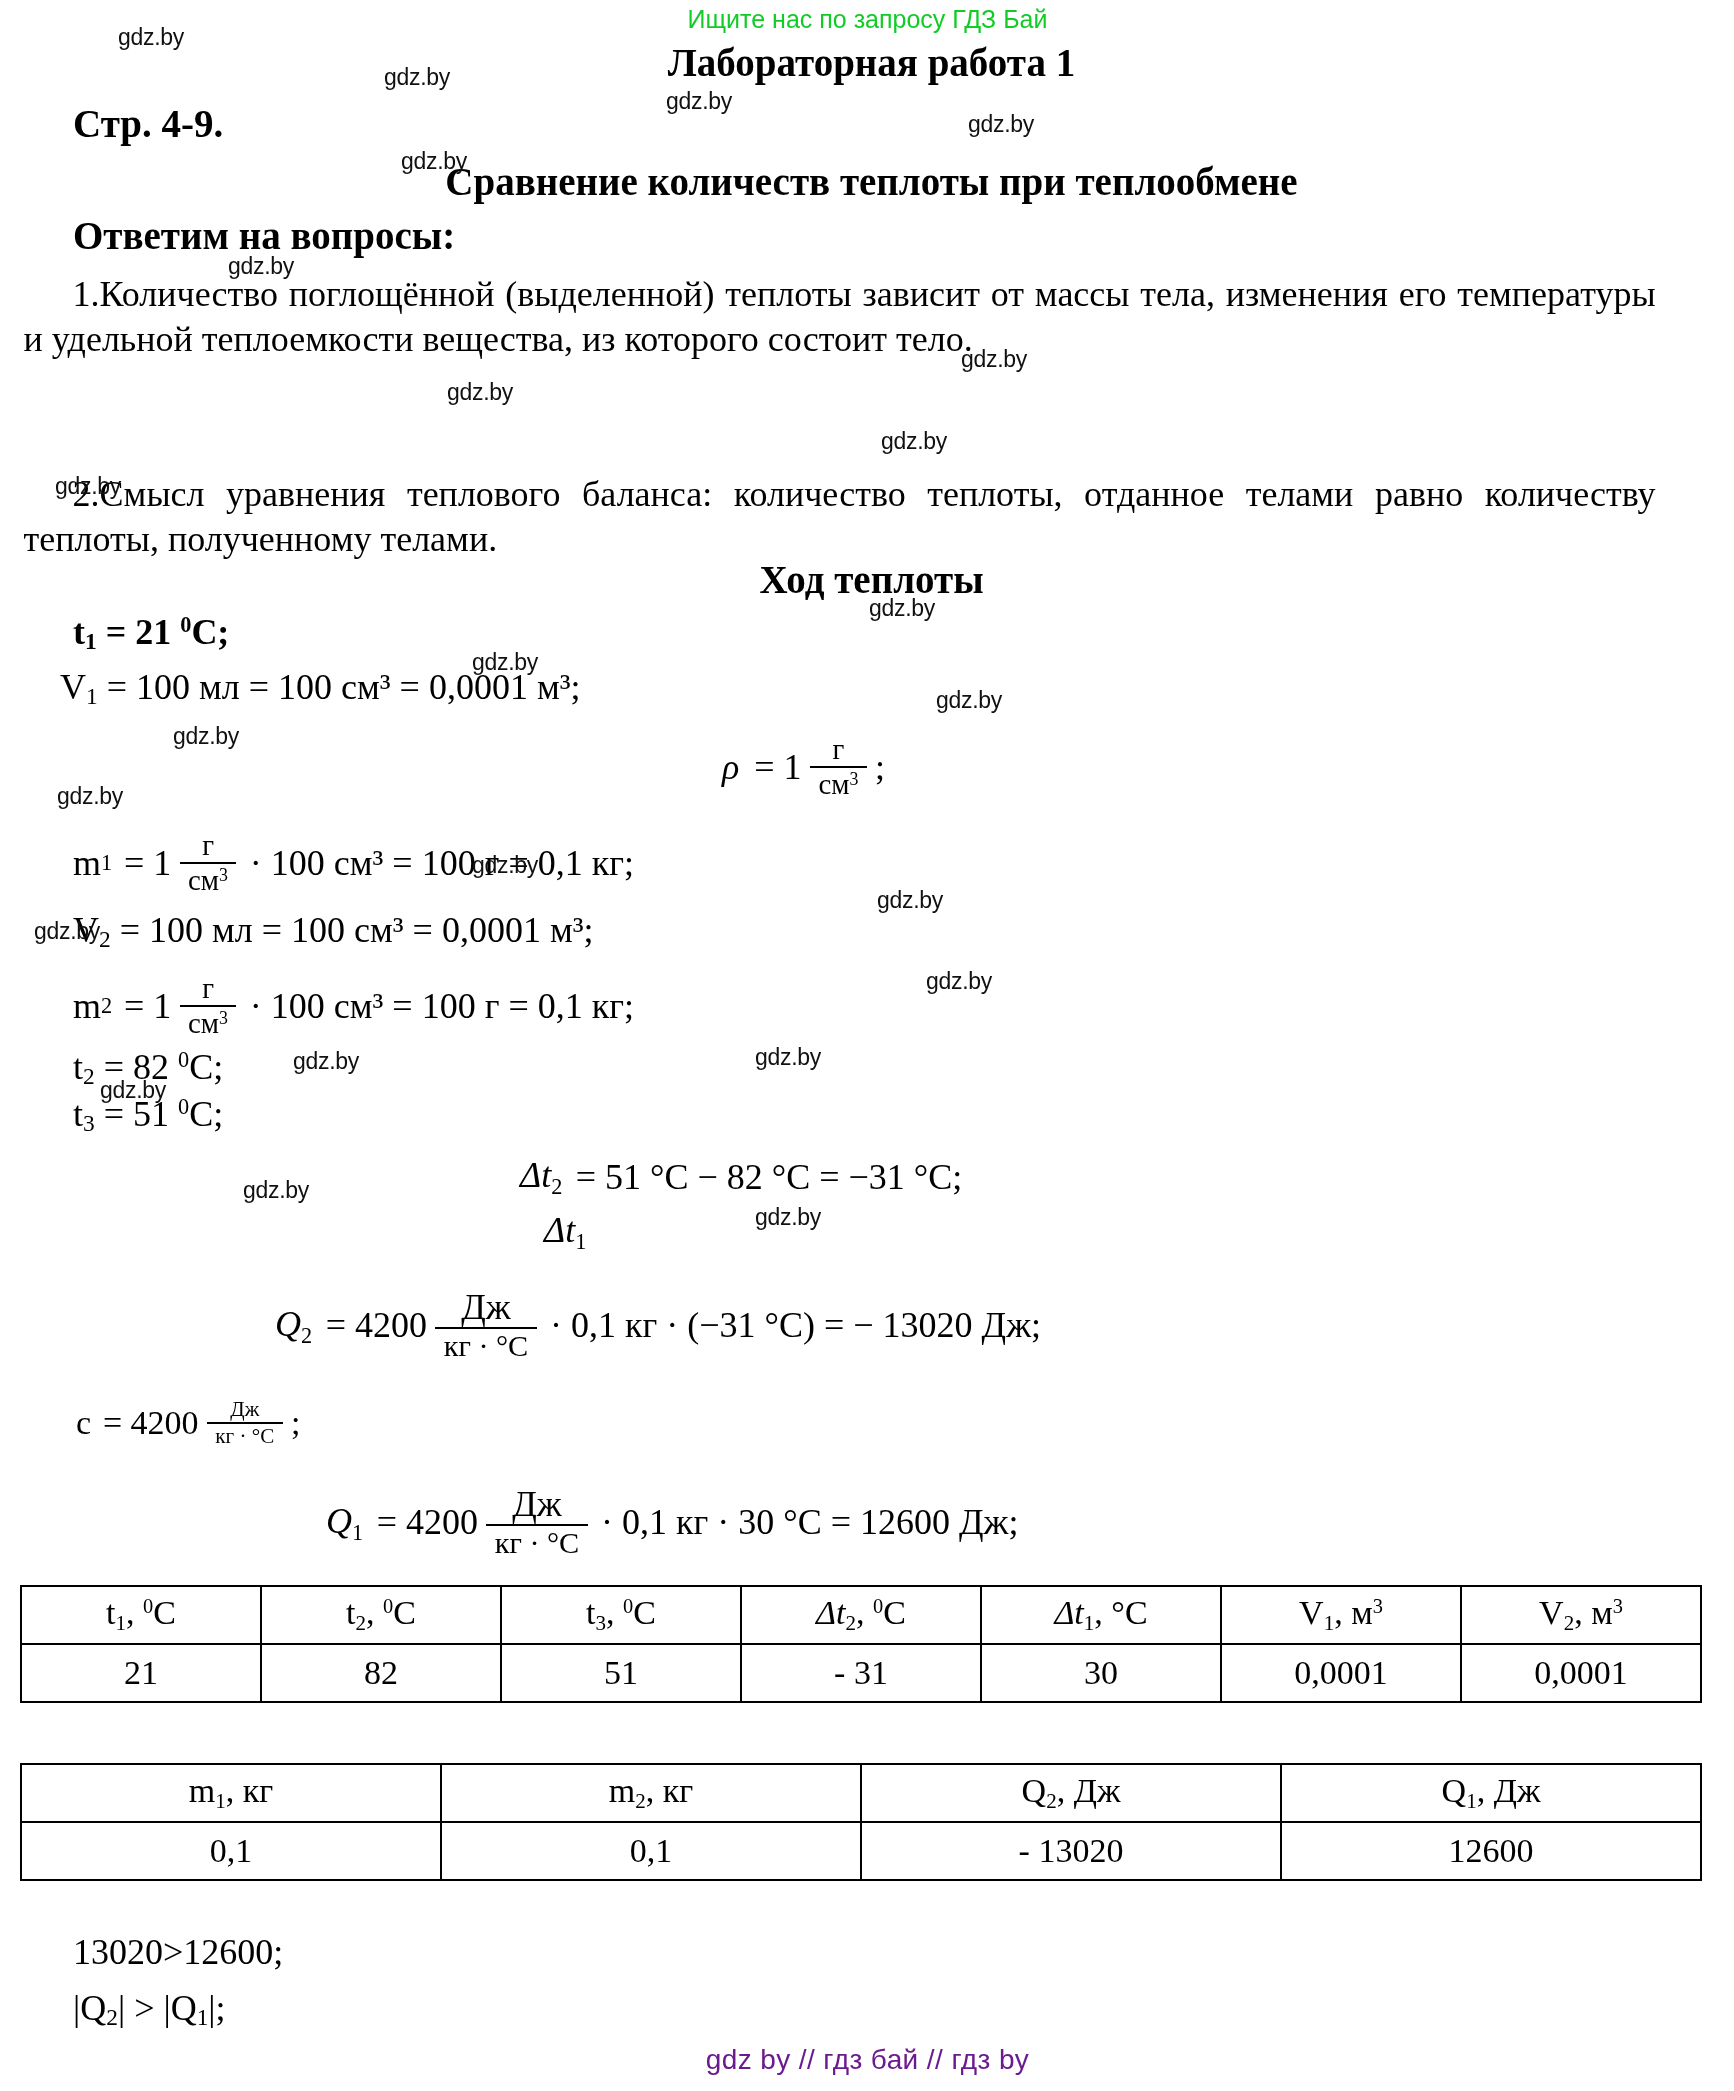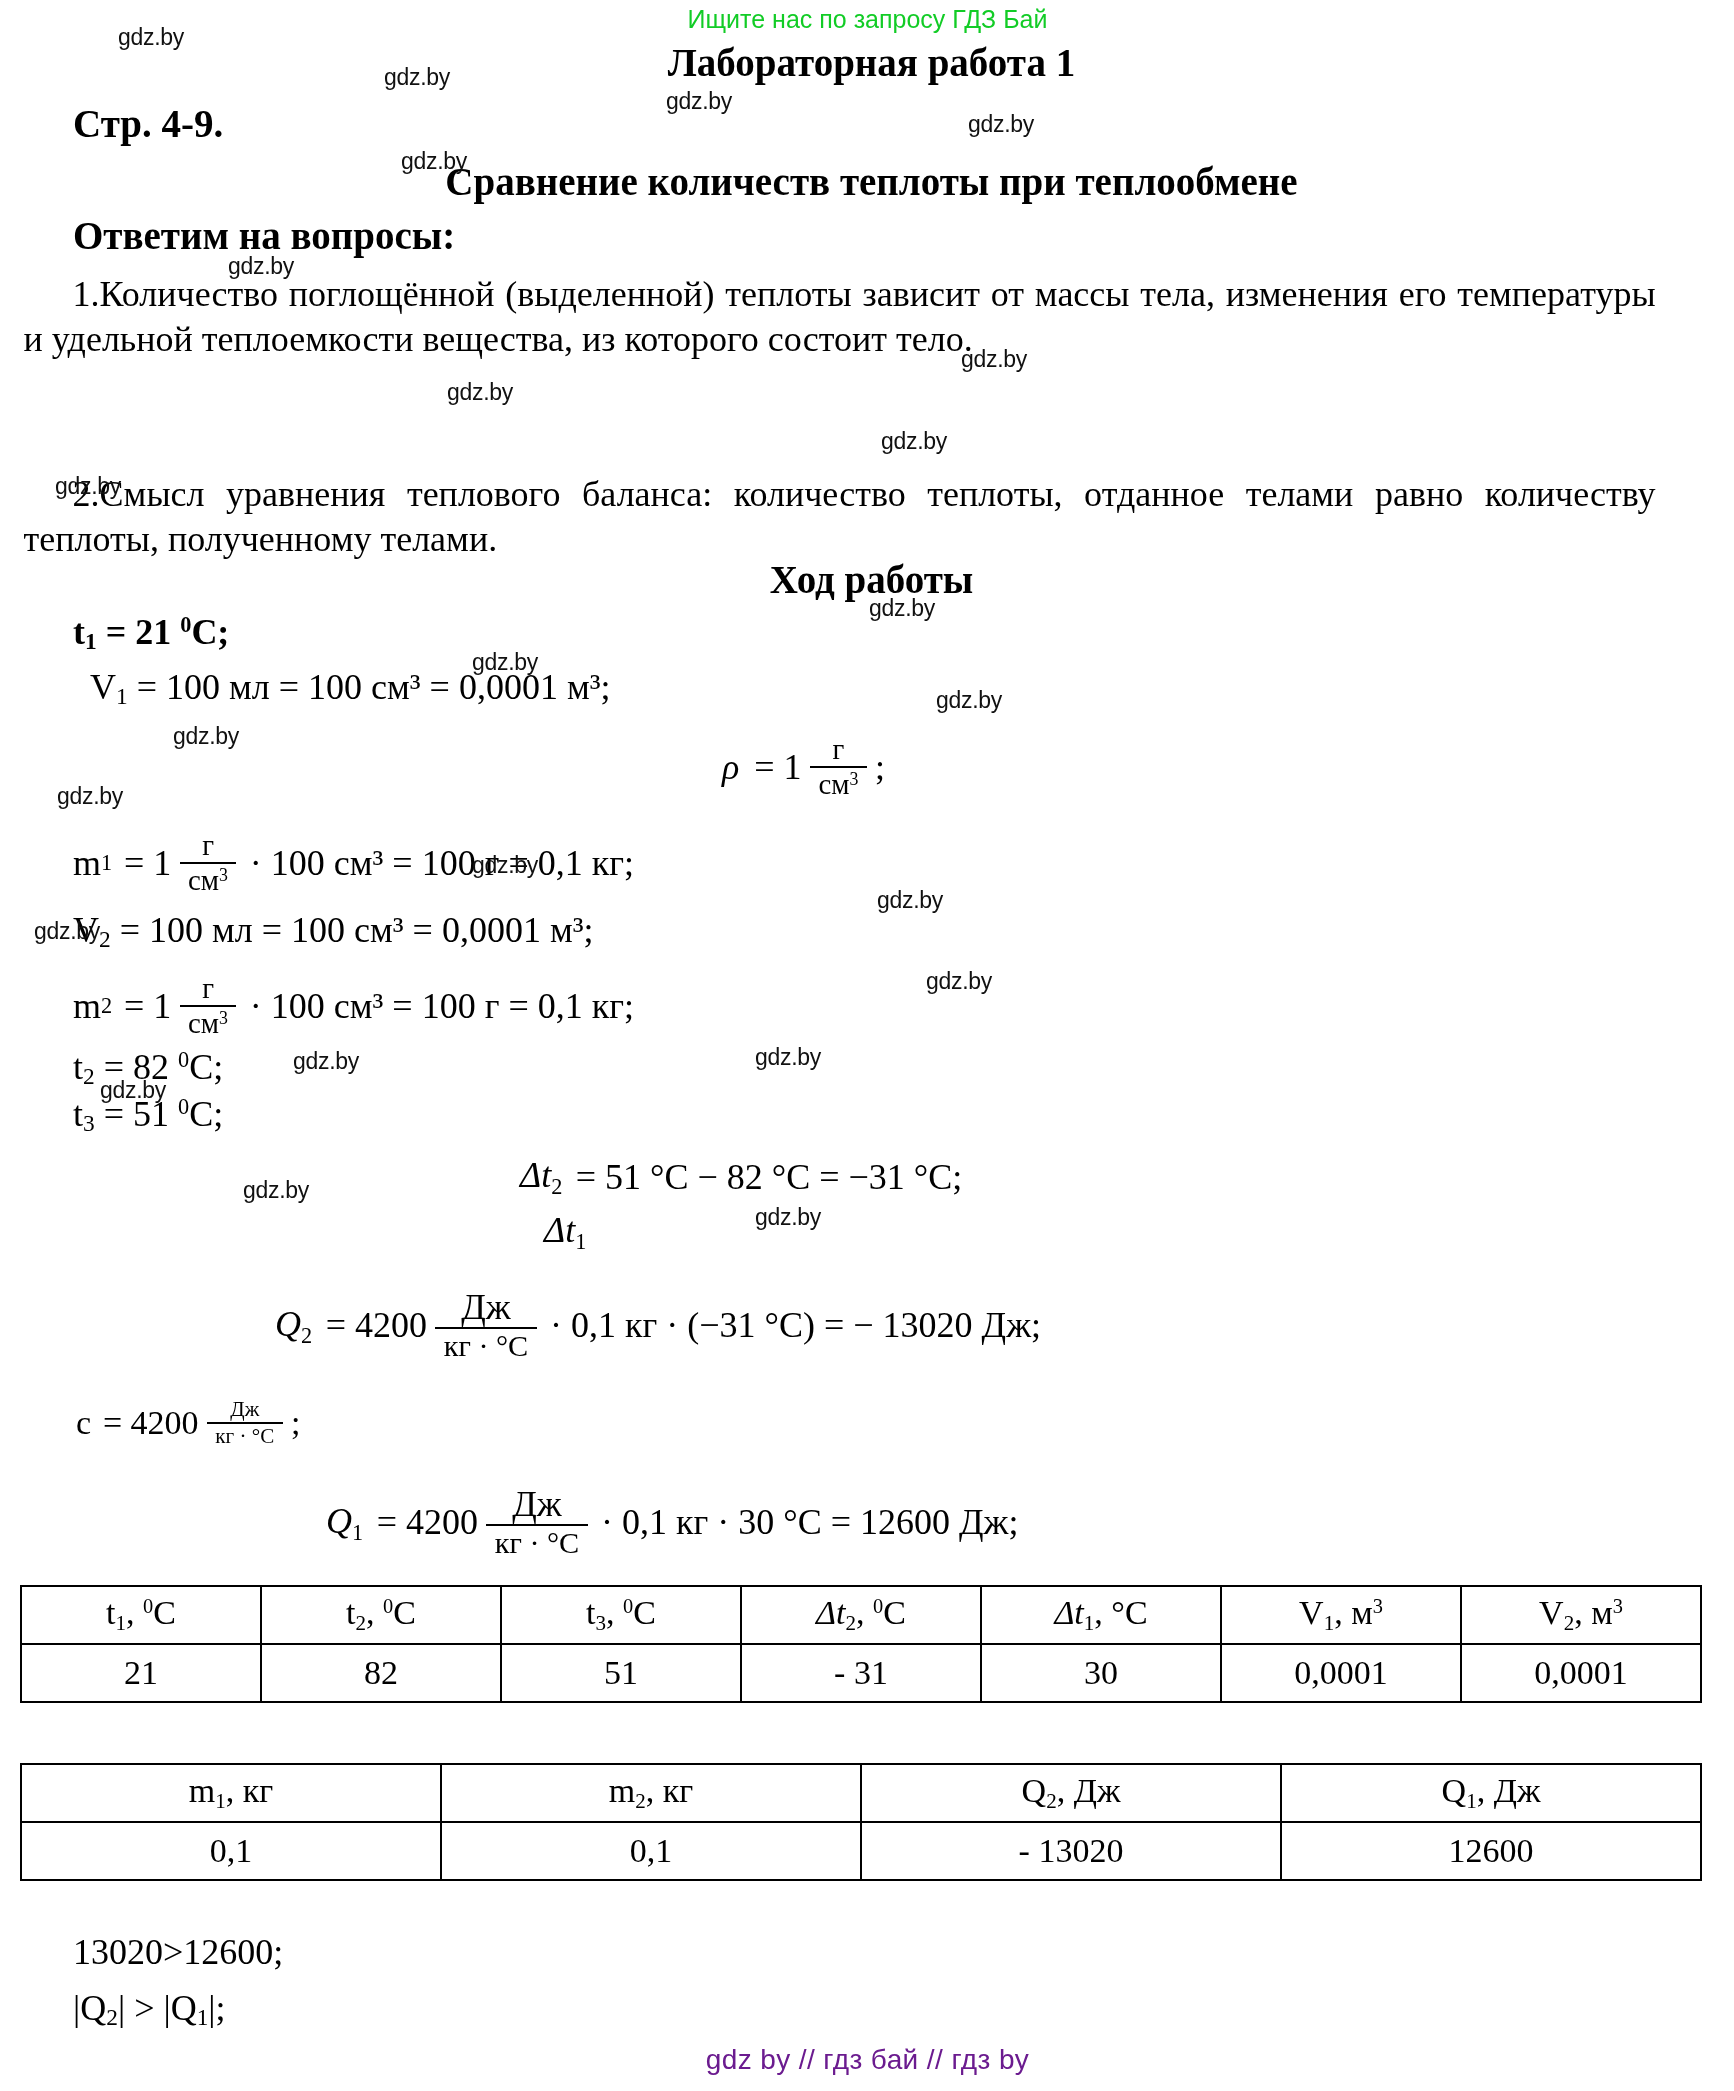--- a/index.html
+++ b/index.html
@@ -146,27 +146,27 @@
   <div class="promo" style="color: rgb(18, 204, 38);">Ищите нас по запросу ГДЗ Бай</div>
 
   <div class="h-center title-main">Лабораторная работа 1</div>
   <div class="label-left" id="page-str">Стр. 4-9.</div>
   <div class="h-center title-sub">Сравнение количеств теплоты при теплообмене</div>
   <div class="label-left" id="page-ans">Ответим на вопросы:</div>
 
   <div class="para" id="para-1">1.Количество поглощённой (выделенной) теплоты зависит от  массы  тела, изменения его температуры и удельной теплоемкости вещества, из которого состоит тело.</div>
   <div class="para" id="para-2">2.Смысл уравнения теплового баланса: количество теплоты, отданное телами равно количеству теплоты, полученному телами.</div>
 
-  <div class="h-center title-hod">Ход работы</div>
+  <div class="h-center title-hod">Ход теплоты</div>
 
   <div class="eq" style="left:73px; top:611px;font-weight:bold;">
     <span>t</span><sub>1</sub><span> = 21 </span><sup>0</sup><span>C;</span>
   </div>
 
-  <div class="eq" style="left:90px; top:666px;">
+  <div class="eq" style="left:60px; top:666px;">
     <span>V</span><sub>1</sub><span> = 100 мл = 100 см³ = 0,0001 м³;</span>
   </div>
 
   <div class="math" style="left:722px; top:735px;">
 
     <span style="font-style:italic; font-family:'Liberation Serif',serif;">ρ</span>
     <span style="margin-left:15px;">= 1</span>
     <span class="frac small">
       <span class="num">г</span>
       <span class="den"><span>см</span><sup>3</sup></span>

